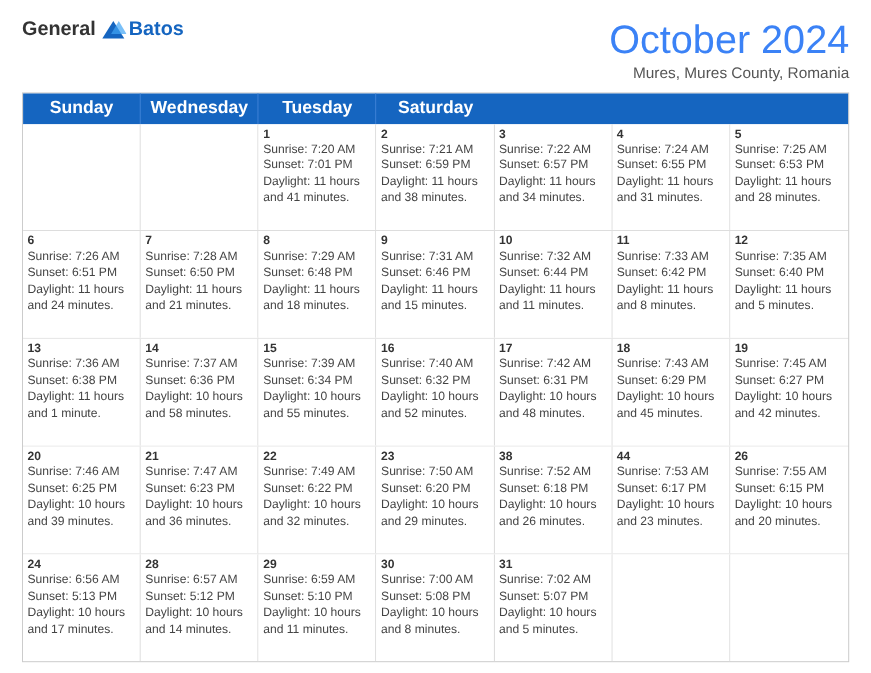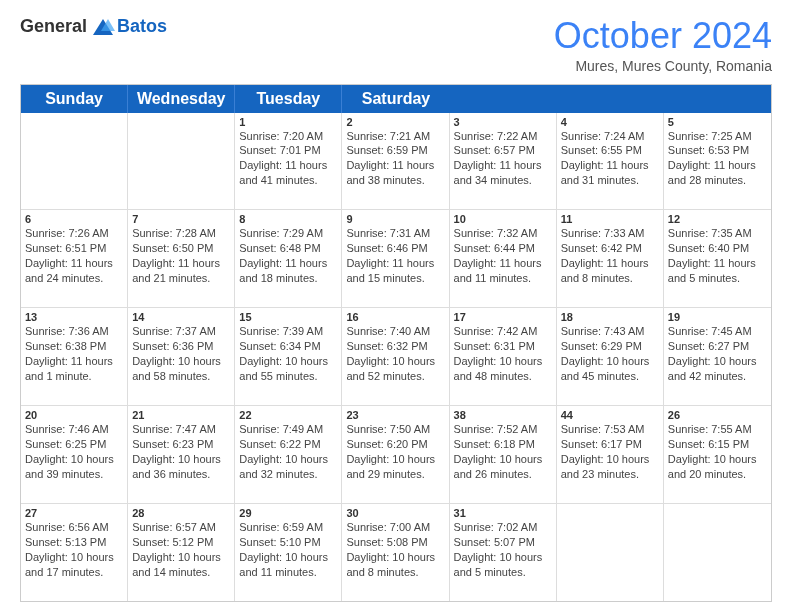--- a/index.html
+++ b/index.html
@@ -256,21 +256,21 @@
             <span class="day-num">44</span>
             <div class="cell-text">Sunrise: 7:53 AM<br>Sunset: 6:17 PM<br>Daylight: 10 hours<br>and 23 minutes.</div>
           </div>
           <div class="cal-cell filled">
             <span class="day-num">26</span>
             <div class="cell-text">Sunrise: 7:55 AM<br>Sunset: 6:15 PM<br>Daylight: 10 hours<br>and 20 minutes.</div>
           </div>
         </div>
         <div class="cal-row">
           <div class="cal-cell filled">
-            <span class="day-num">27</span>
+            <span class="day-num">24</span>
             <div class="cell-text">Sunrise: 6:56 AM<br>Sunset: 5:13 PM<br>Daylight: 10 hours<br>and 17 minutes.</div>
           </div>
           <div class="cal-cell filled">
             <span class="day-num">28</span>
             <div class="cell-text">Sunrise: 6:57 AM<br>Sunset: 5:12 PM<br>Daylight: 10 hours<br>and 14 minutes.</div>
           </div>
           <div class="cal-cell filled">
             <span class="day-num">29</span>
             <div class="cell-text">Sunrise: 6:59 AM<br>Sunset: 5:10 PM<br>Daylight: 10 hours<br>and 11 minutes.</div>
           </div>

